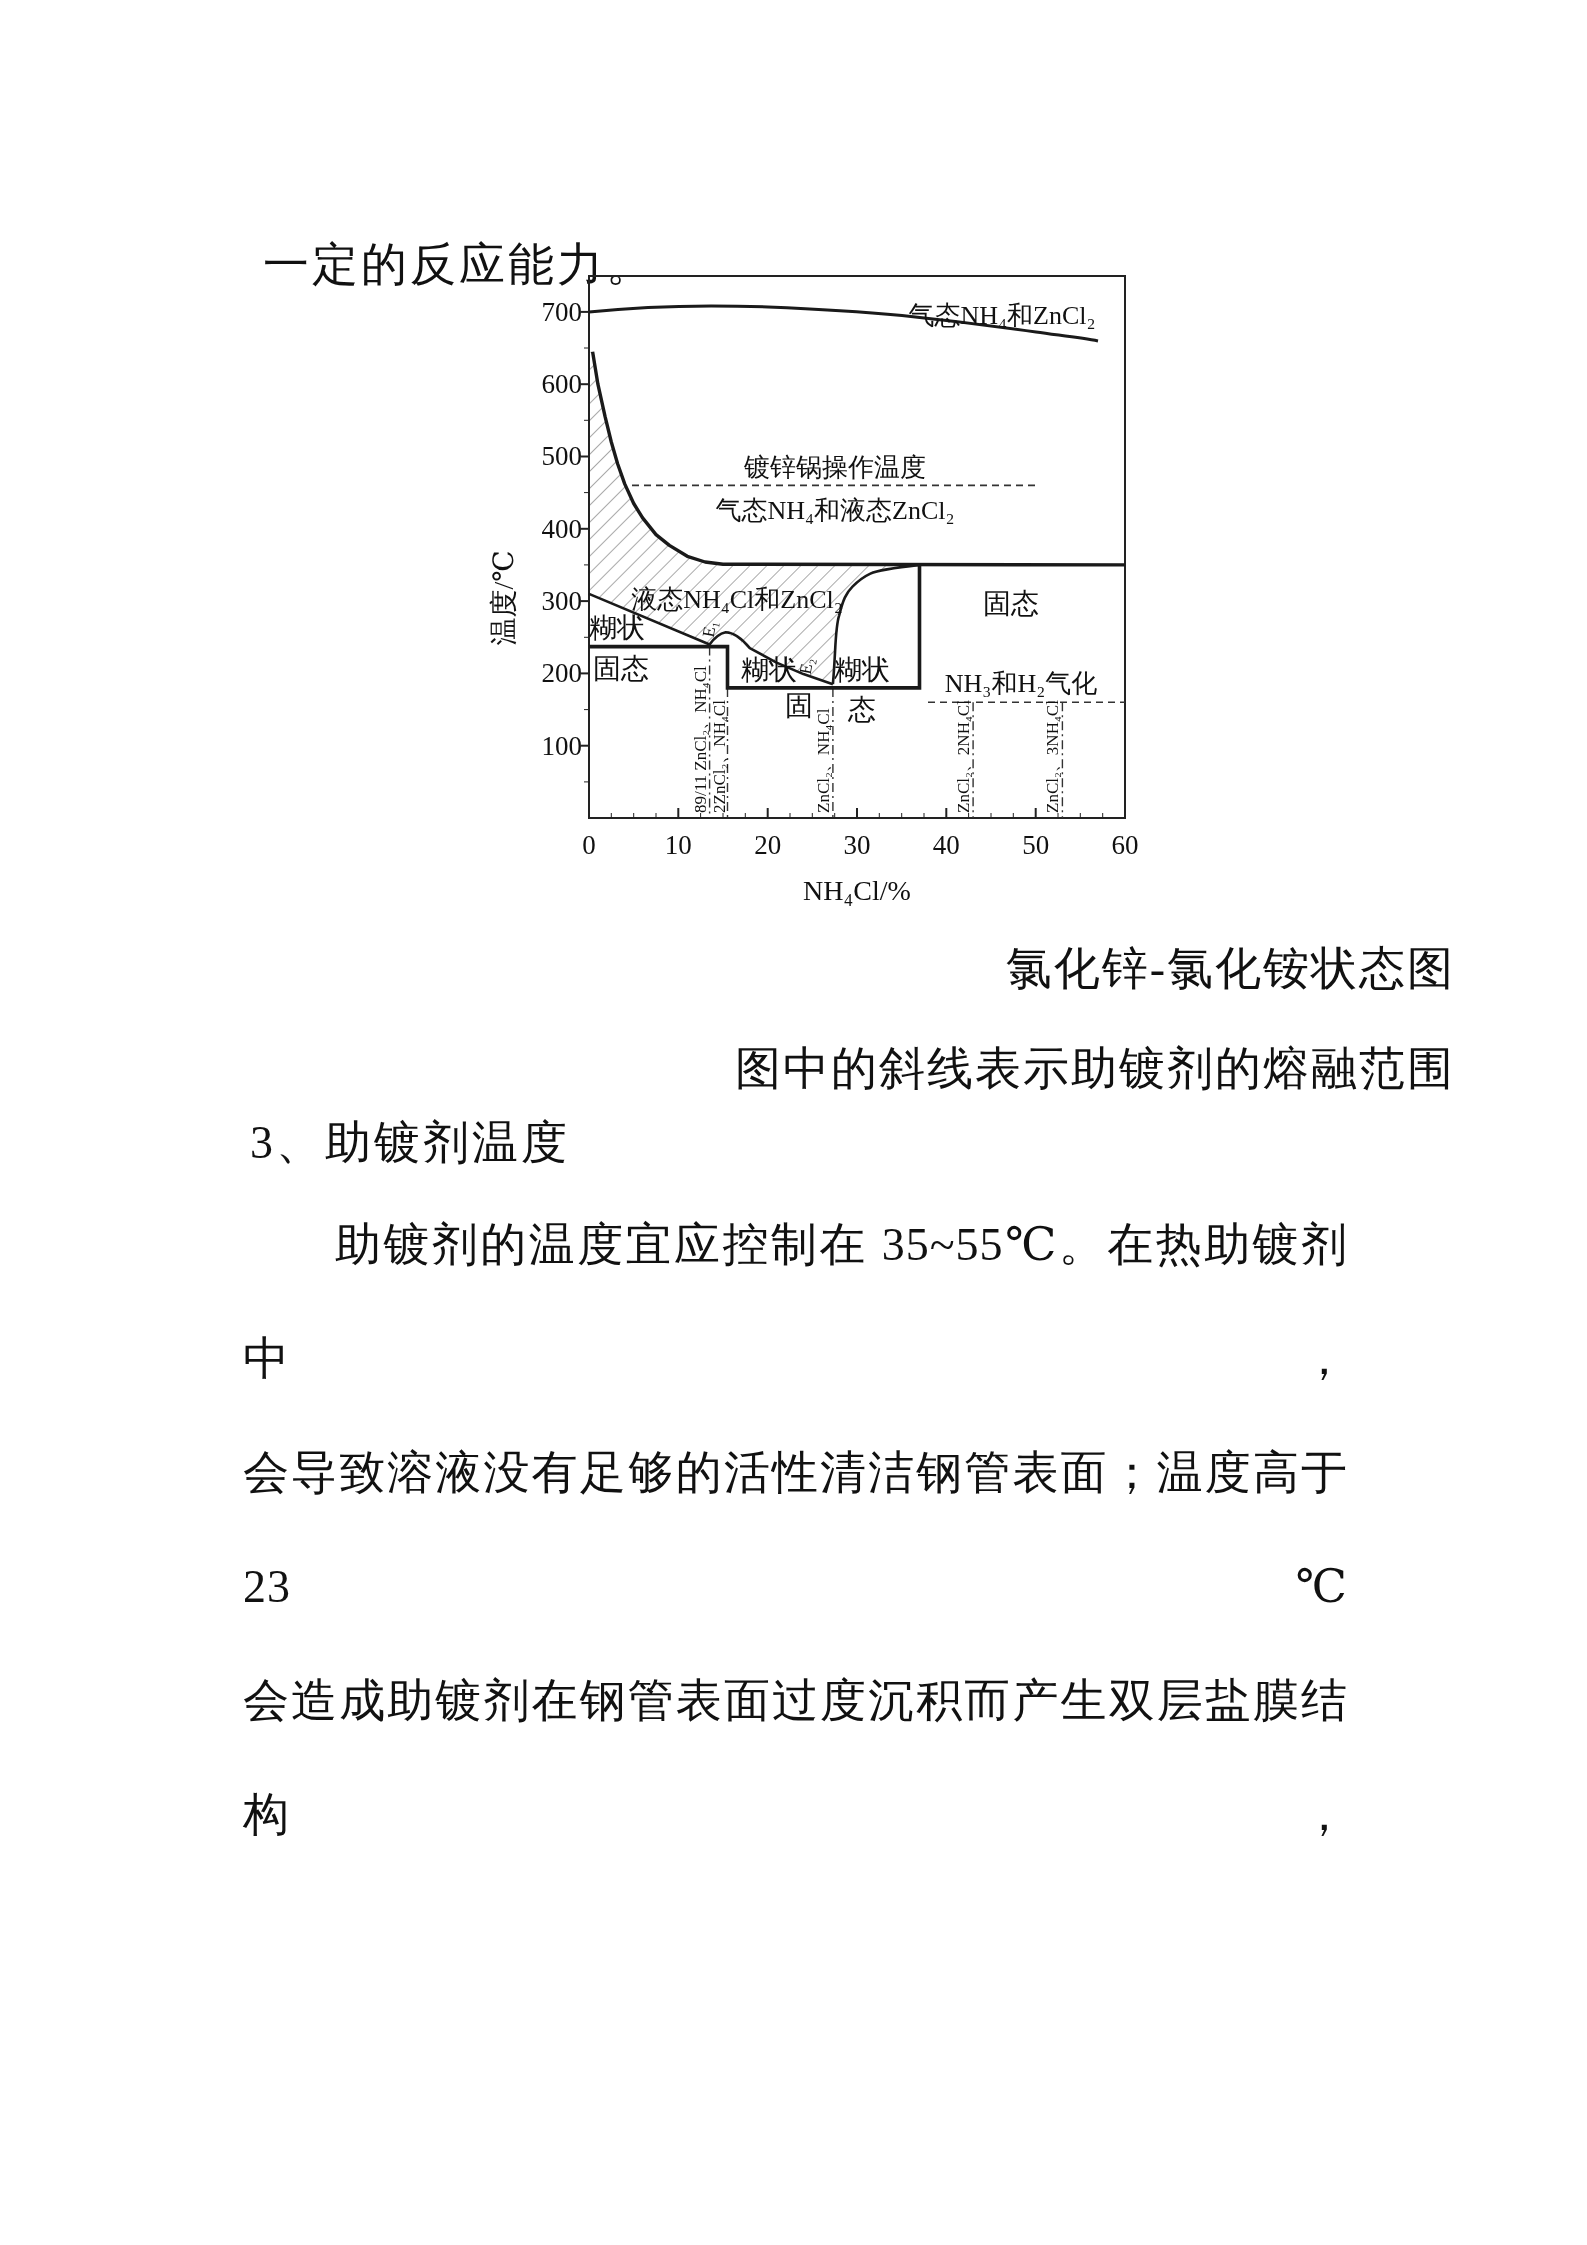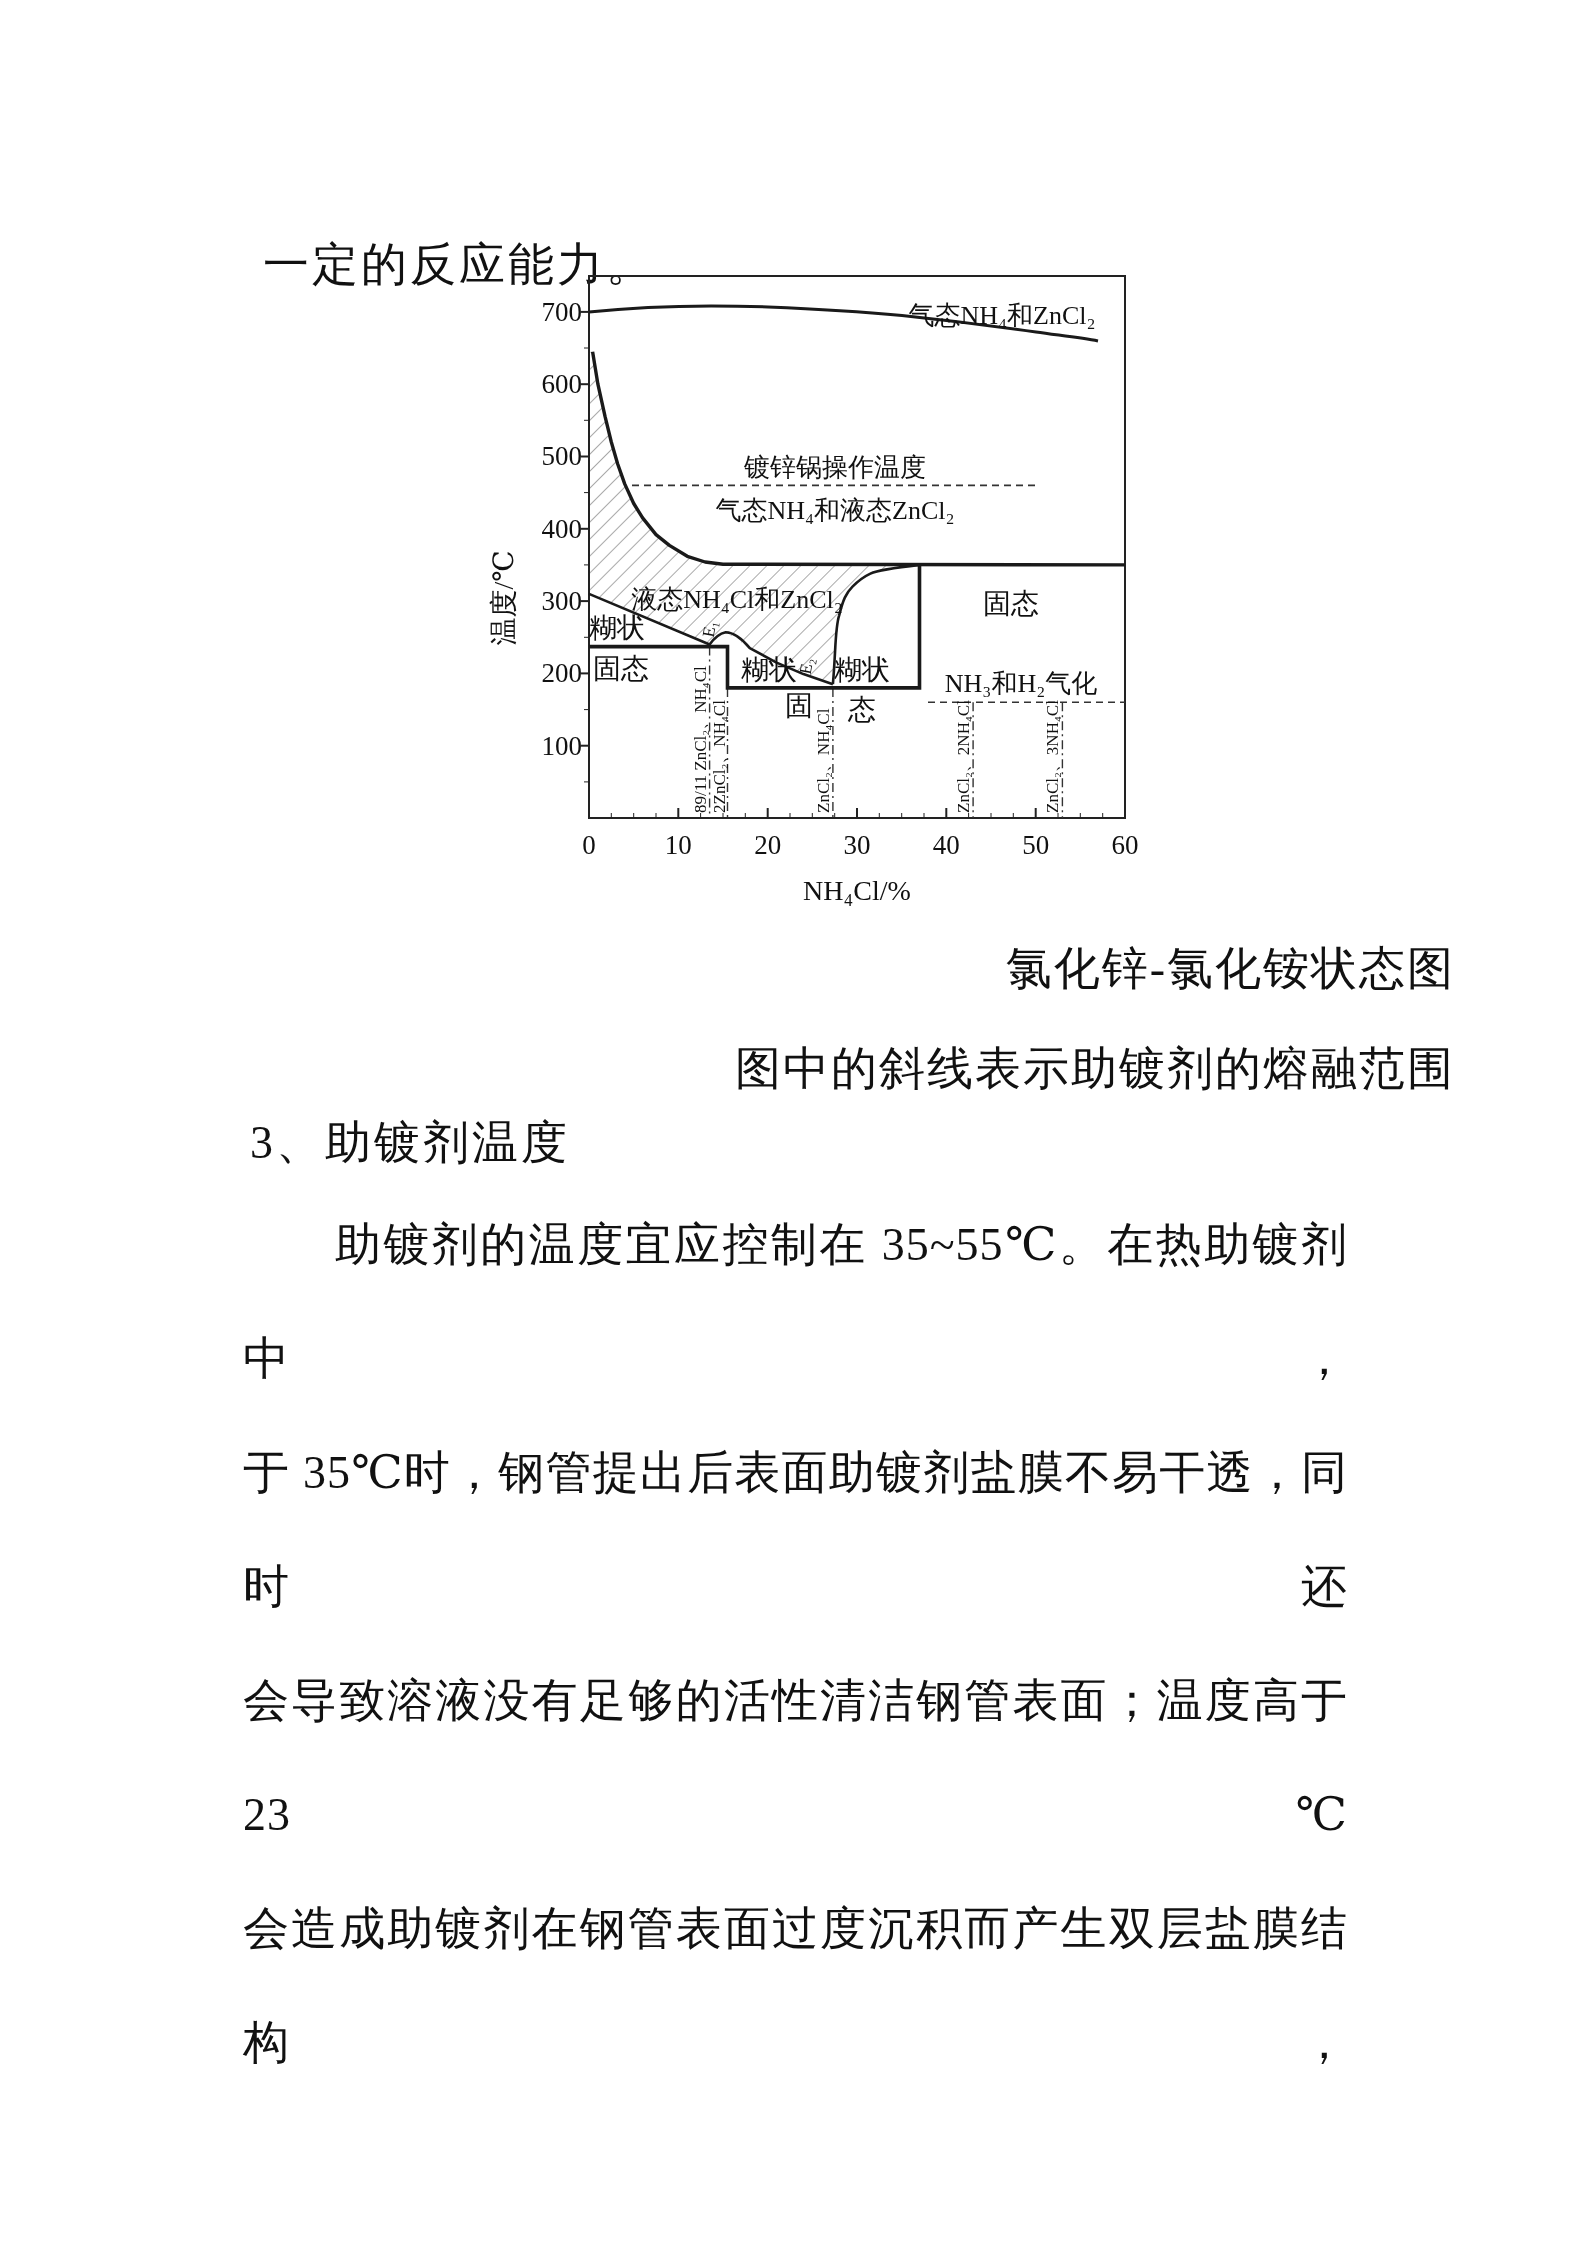--- a/index.html
+++ b/index.html
@@ -157,19 +157,18 @@
     </svg>
   </div>
 
   <div class="caption cap1">氯化锌-氯化铵状态图</div>
   <div class="caption cap2">图中的斜线表示助镀剂的熔融范围</div>
 
   <div class="heading">3、助镀剂温度</div>
 
   <div class="para">
     <div class="line first">助镀剂的温度宜应控制在 35~55℃。在热助镀剂中，</div>
-    <div class="line">于 35℃时，钢管提出后表面助镀剂盐膜不易干透，同时还</div>
     <div class="line">会导致溶液没有足够的活性清洁钢管表面；温度高于 23℃</div>
     <div class="line">会造成助镀剂在钢管表面过度沉积而产生双层盐膜结构，</div>
 
   </div>
 
 </div>
 
 </body></html>

